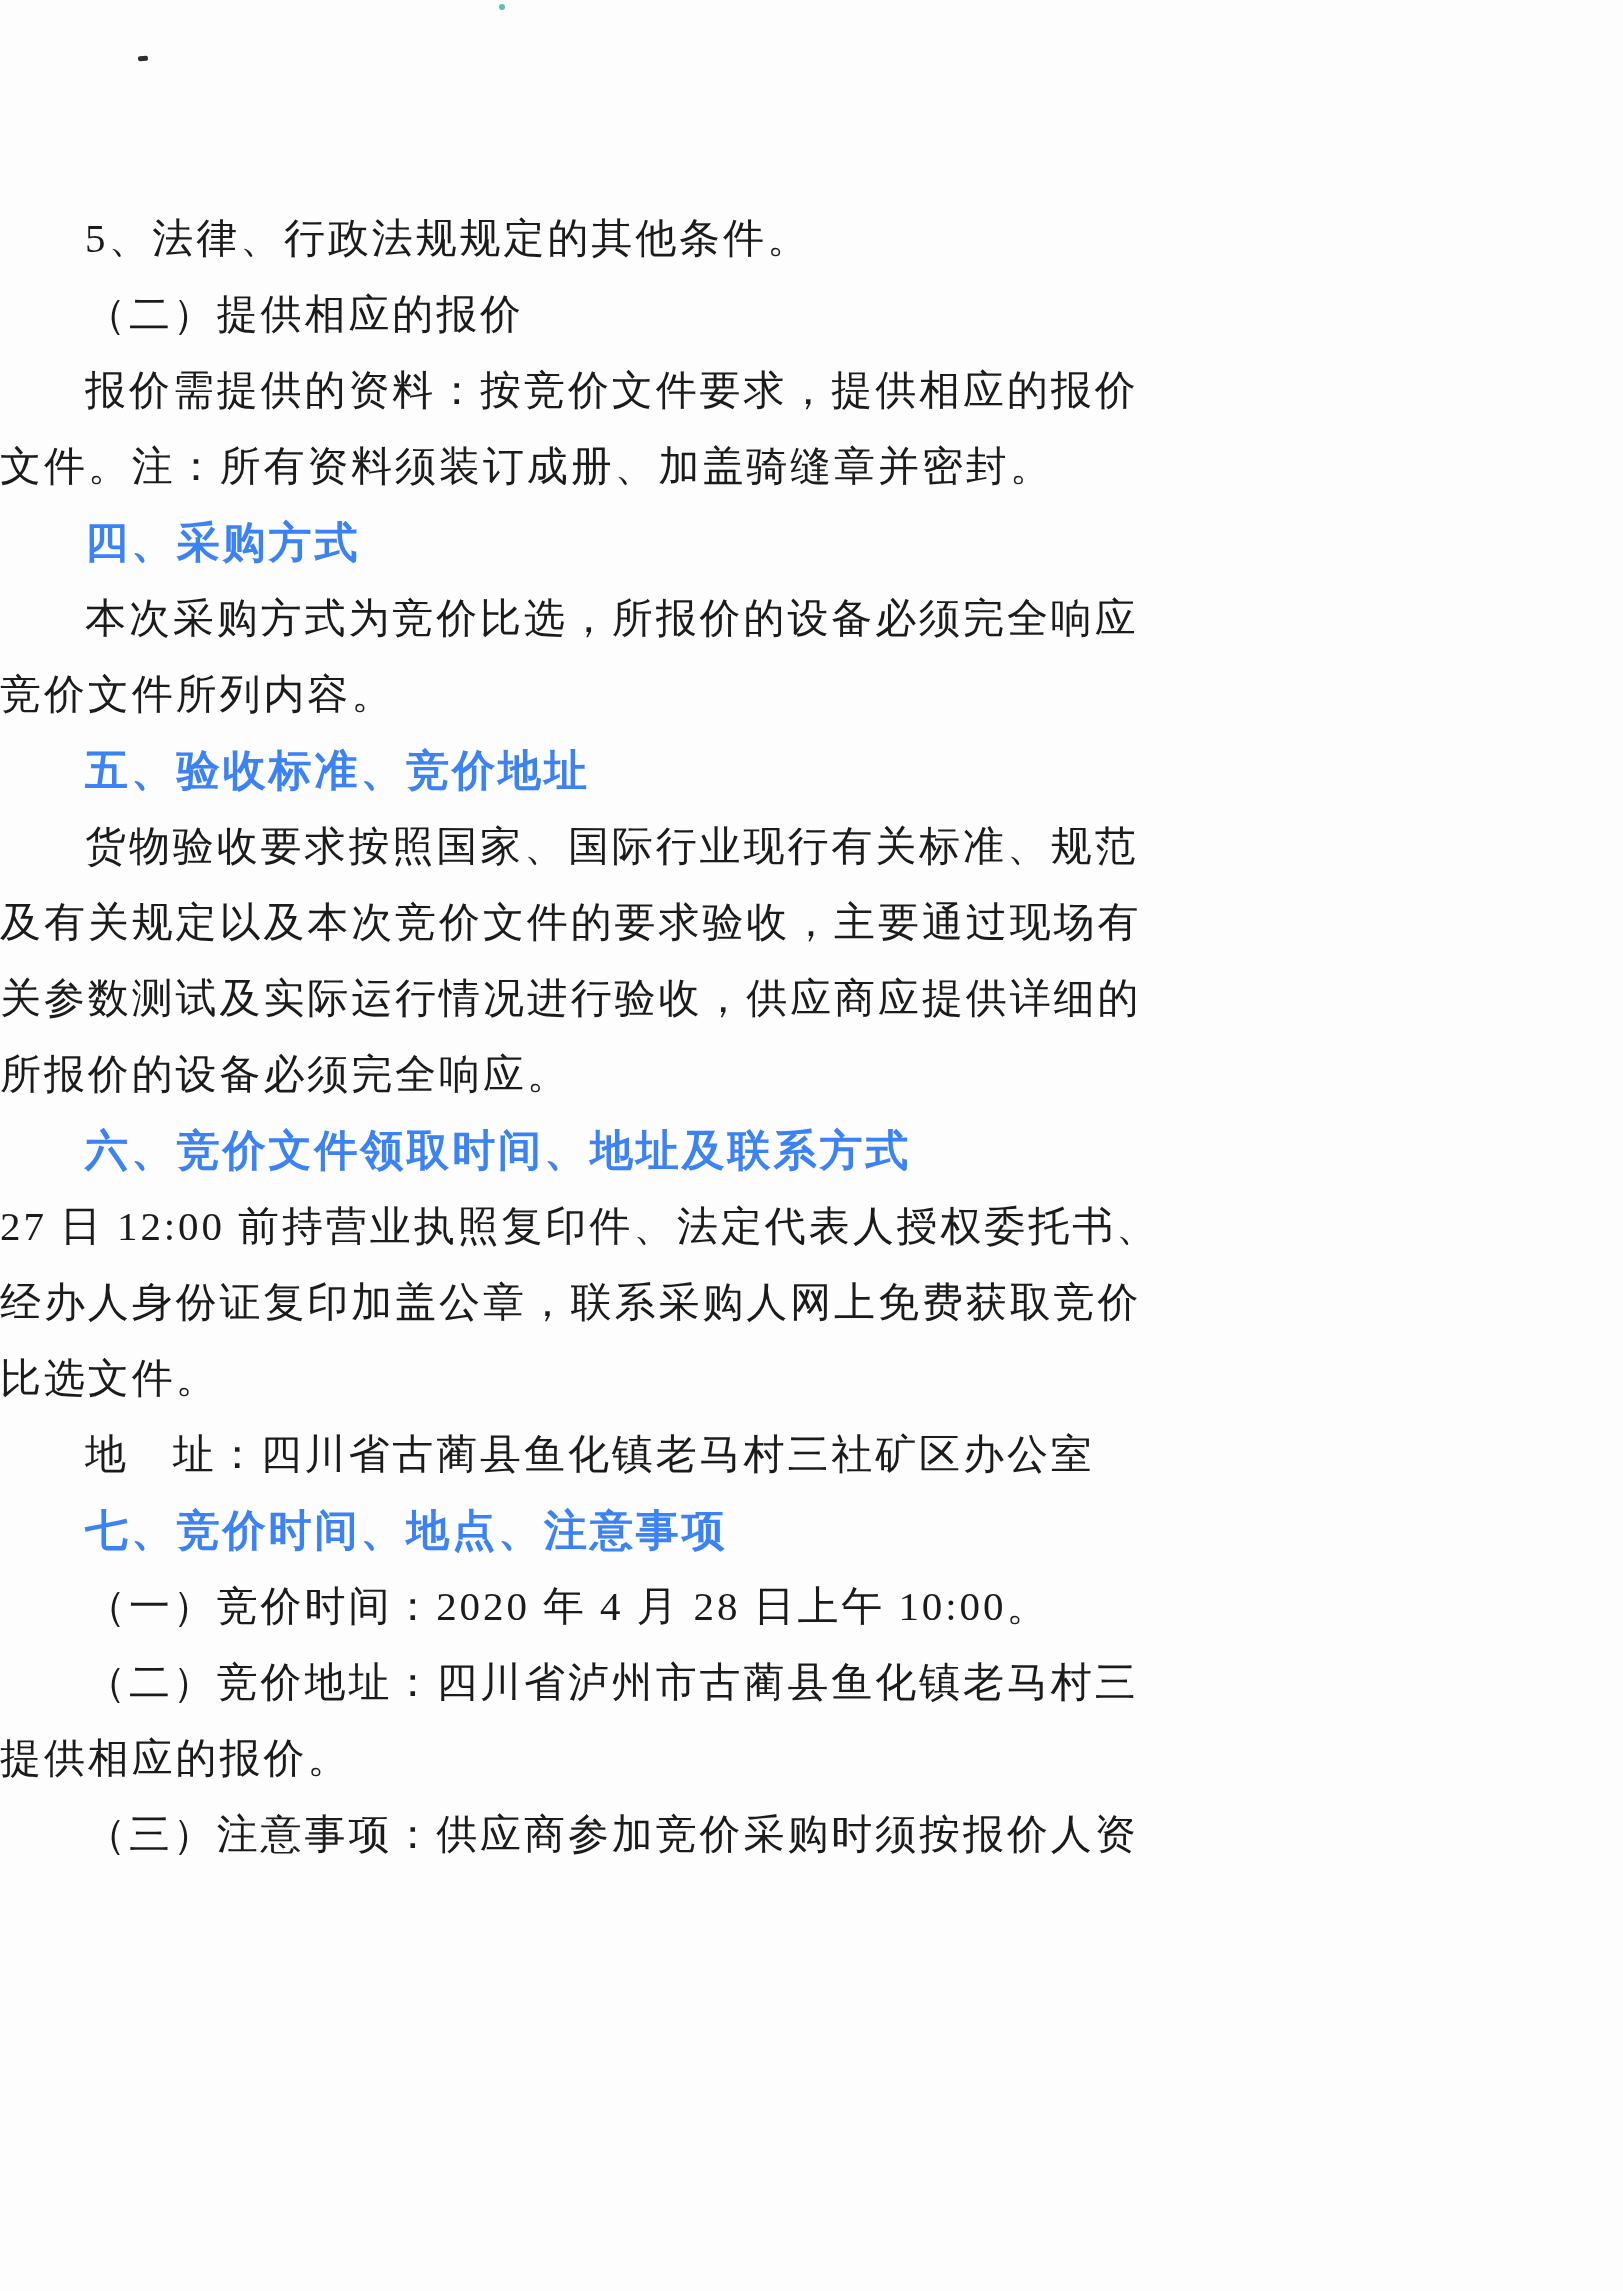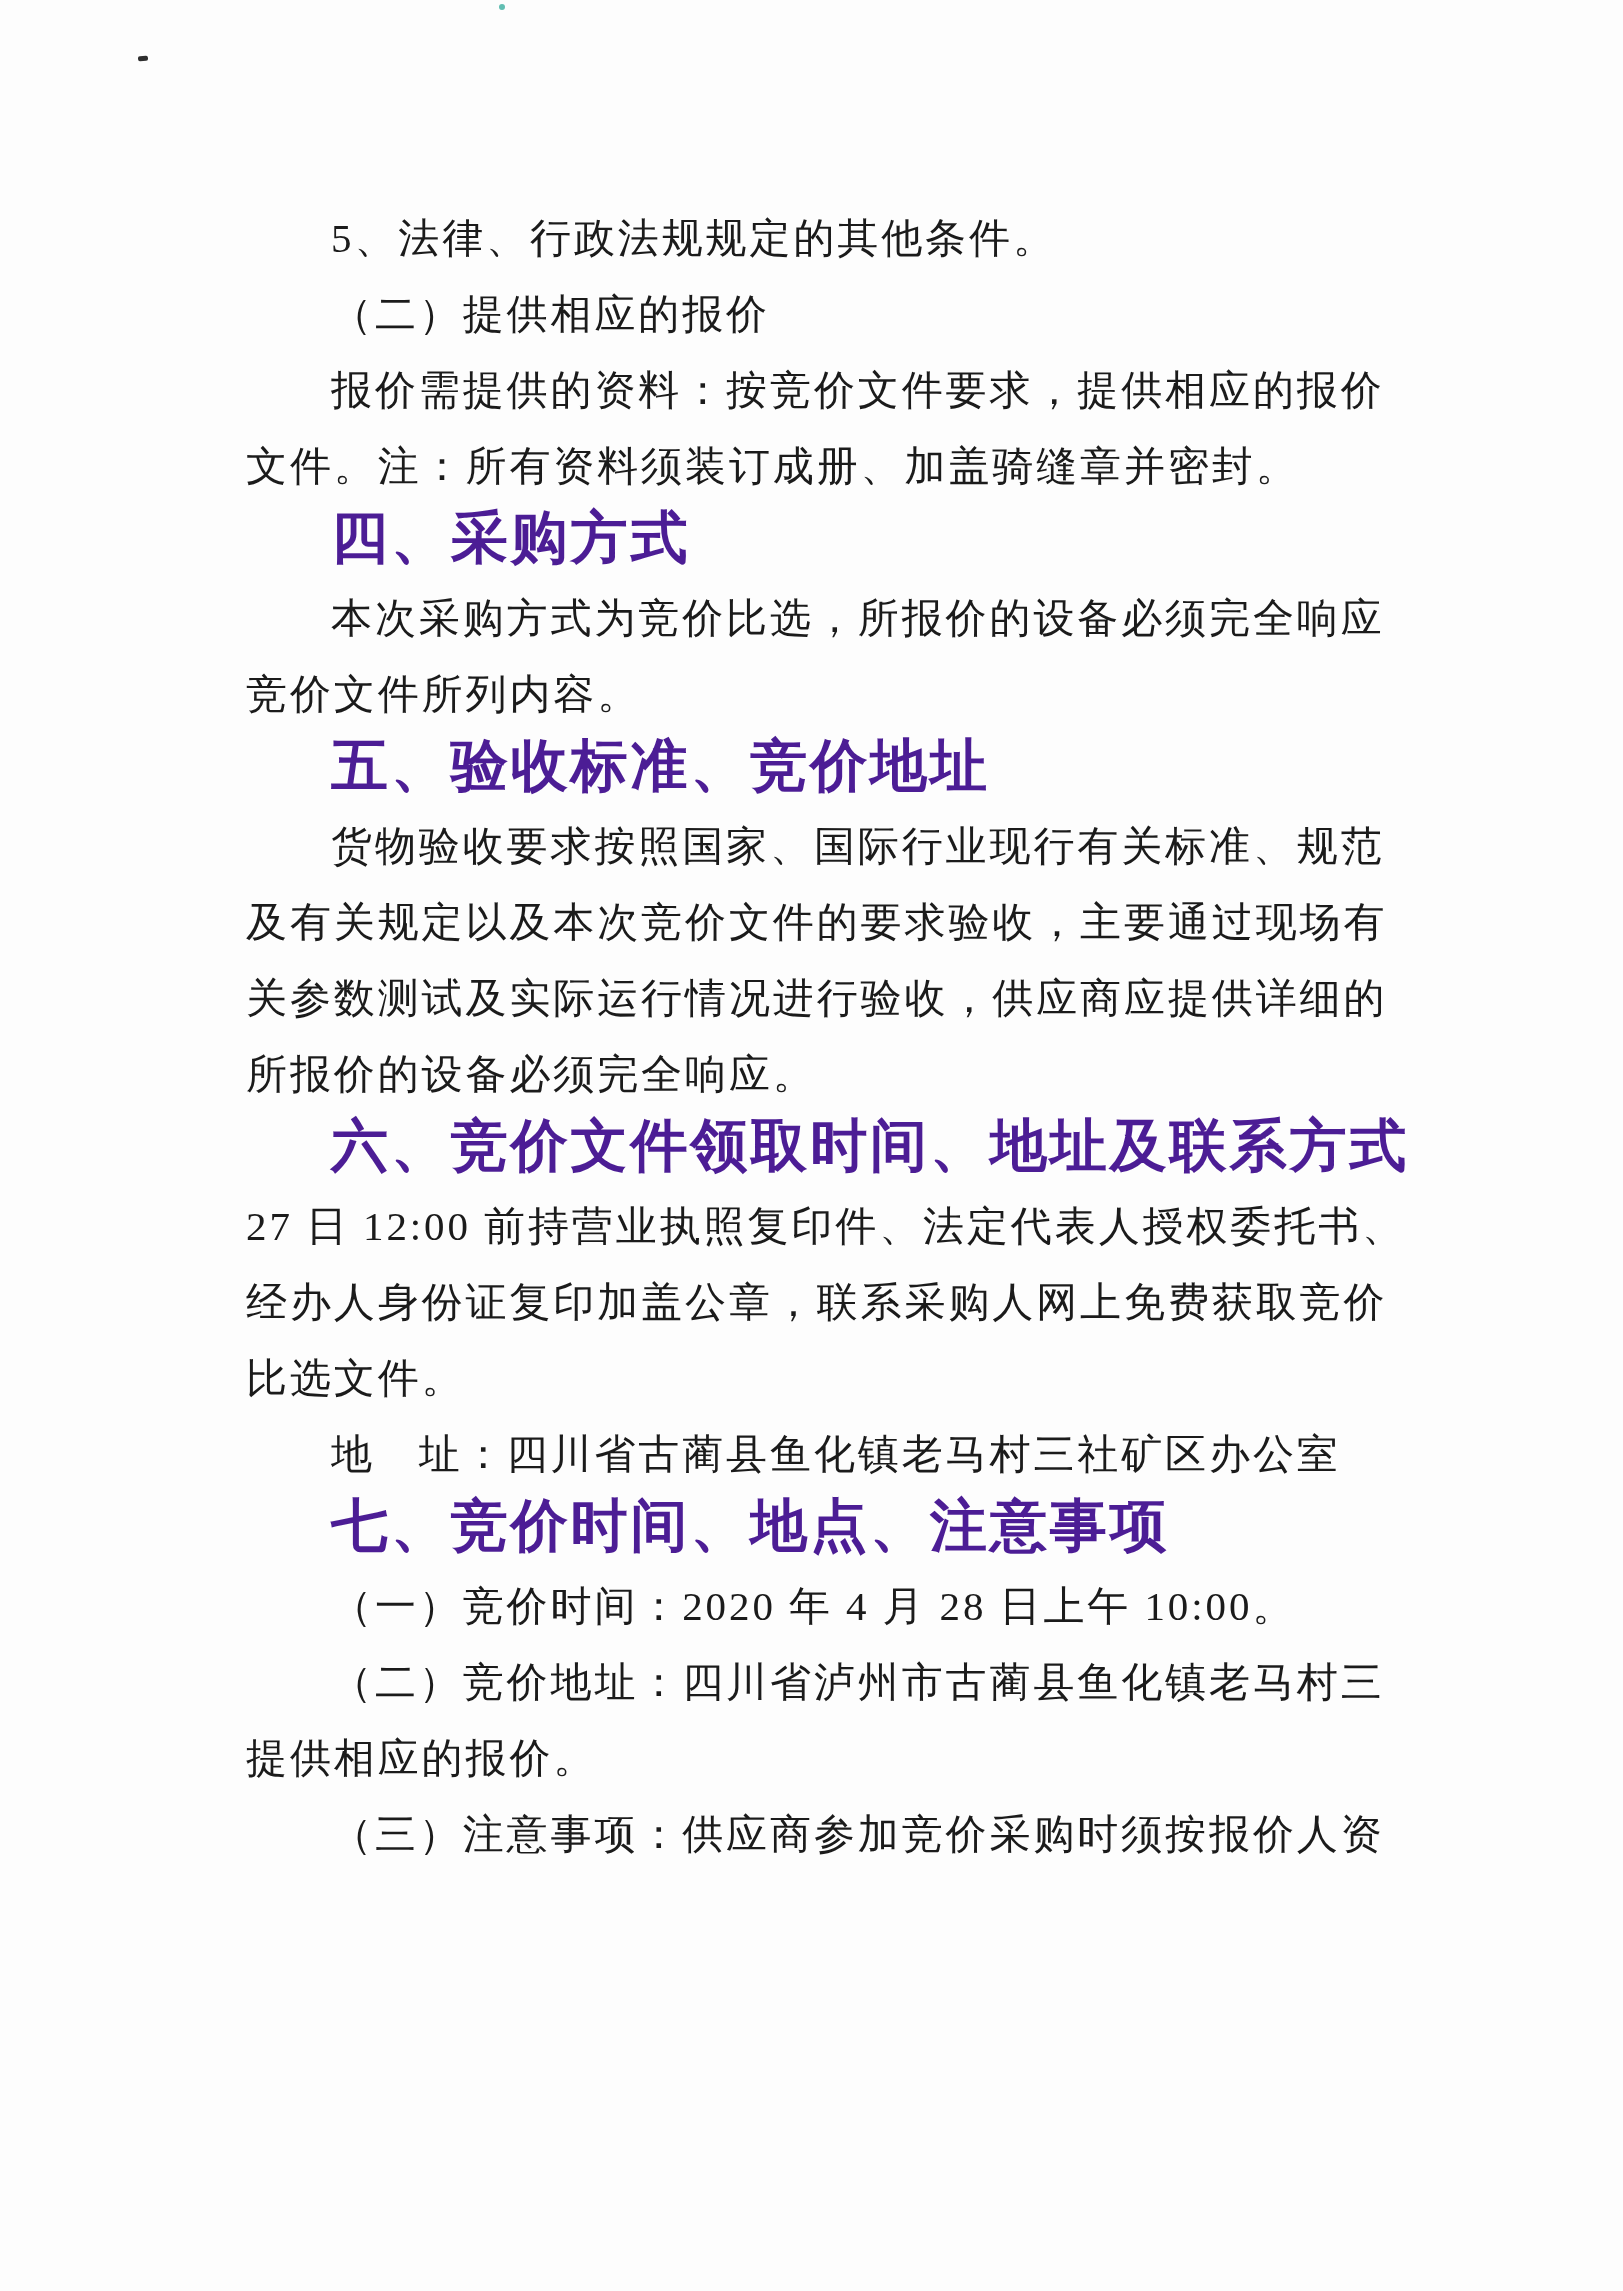--- a/index.html
+++ b/index.html
@@ -17,39 +17,38 @@
     width: 1623px;
     height: 2292px;
     background: #fdfdfd;
     overflow: hidden;
   }
   .textblock {
     position: absolute;
     top: 200px;
     left: 0;
     right: 0;
-    padding-left: 246px;
   }
   .line {
     height: 76px;
     line-height: 76px;
     white-space: nowrap;
     font-size: 41px;
     letter-spacing: 2.9px;
     color: #1b1b1b;
     font-weight: 400;
   }
   .line.indent {
     padding-left: 85px;
   }
   .line.h {
-    font-family: Liberation Mono, monospace;
+    font-family: Liberation Sans, sans-serif;
     font-weight: 700;
-    font-size: 57px;
-    color: #4c1d95;
+    font-size: 43px;
+    color: #3b82f6;
   }
   .speck {
     position: absolute;
     left: 138px;
     top: 56px;
     width: 9.8px;
     height: 4.9px;
     border-radius: 2px;
     transform: rotate(-4deg);
   }

